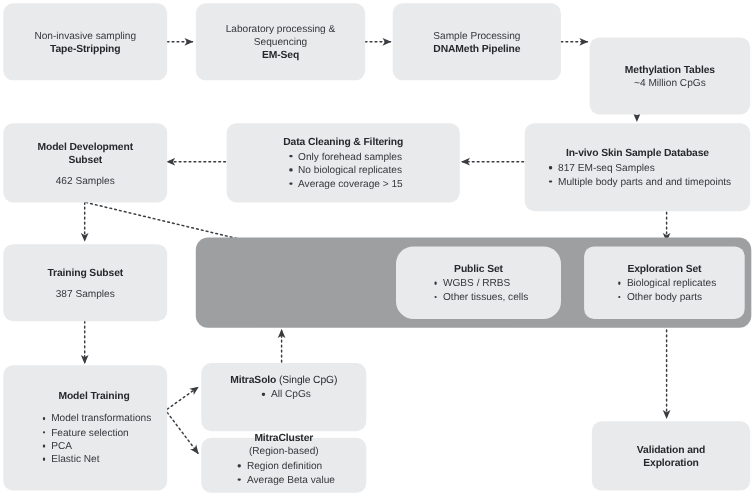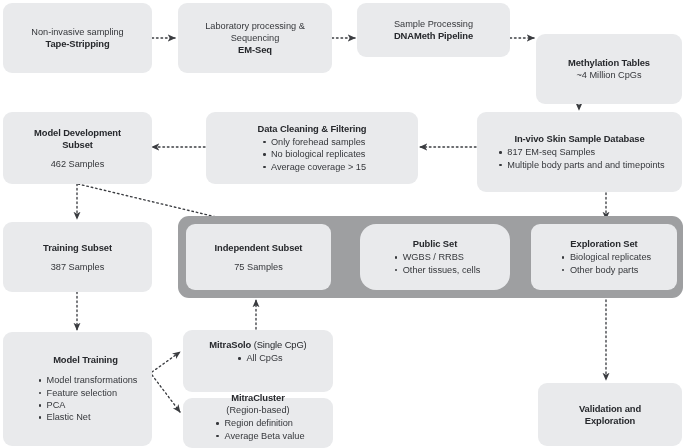--- a/index.html
+++ b/index.html
@@ -98,21 +98,21 @@
     <div class="plain">Non-invasive sampling</div>
     <div class="ttl">Tape-Stripping</div>
   </div>
 
   <div class="box" style="left:178px;top:3px;width:154px;height:70px;">
     <div class="plain">Laboratory processing &amp;</div>
     <div class="plain">Sequencing</div>
     <div class="ttl">EM-Seq</div>
   </div>
 
-  <div class="box" style="left:357px;top:3px;width:153px;height:54px;">
+  <div class="box" style="left:357px;top:3px;width:153px;height:70px;">
     <div class="plain">Sample Processing</div>
     <div class="ttl">DNAMeth Pipeline</div>
   </div>
 
   <div class="box" style="left:536px;top:3px;width:146px;height:70px;margin-top:31px;">
     <div class="ttl">Methylation Tables</div>
     <div class="sub">~4 Million CpGs</div>
   </div>
 
   <div class="box" style="left:3px;top:112px;width:149px;height:72px;">
@@ -138,25 +138,20 @@
       <li>Multiple body parts and  and timepoints</li>
     </ul>
   </div>
 
   <div class="box" style="left:3px;top:222px;width:149px;height:70px;">
     <div class="ttl">Training Subset</div>
     <div class="gap"></div>
     <div class="sub">387 Samples</div>
   </div>
 
-  <div class="box" style="left:186px;top:224px;width:145px;height:66px;">
-    <div class="ttl">Independent Subset</div>
-    <div class="gap"></div>
-    <div class="sub">75 Samples</div>
-  </div>
 
   <div class="box ctr" style="left:360px;top:224px;width:150px;height:66px;border-radius:16px;">
     <div class="ttl">Public Set</div>
     <ul class="bul">
       <li>WGBS / RRBS</li>
       <li>Other tissues, cells</li>
     </ul>
   </div>
 
   <div class="box ctr" style="left:531px;top:224px;width:146px;height:66px;">

